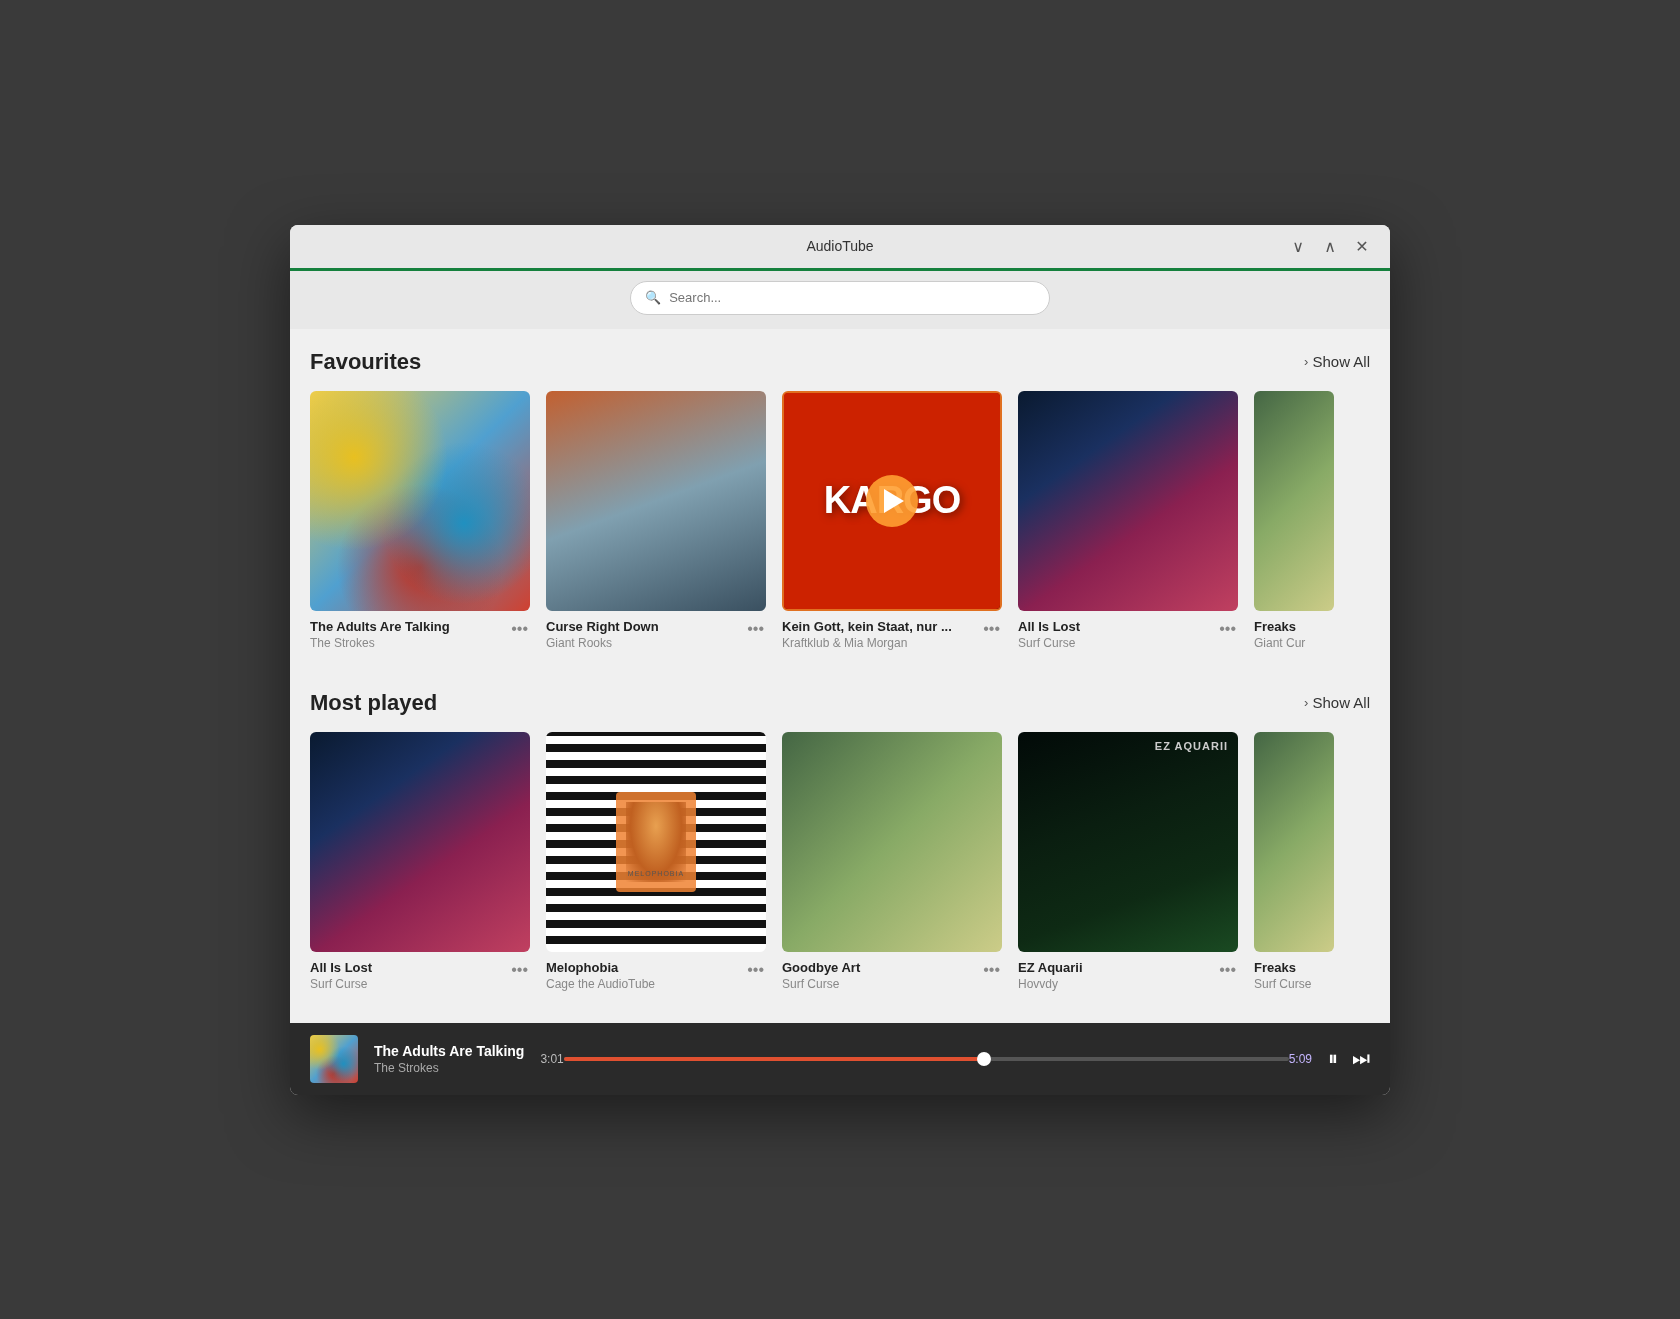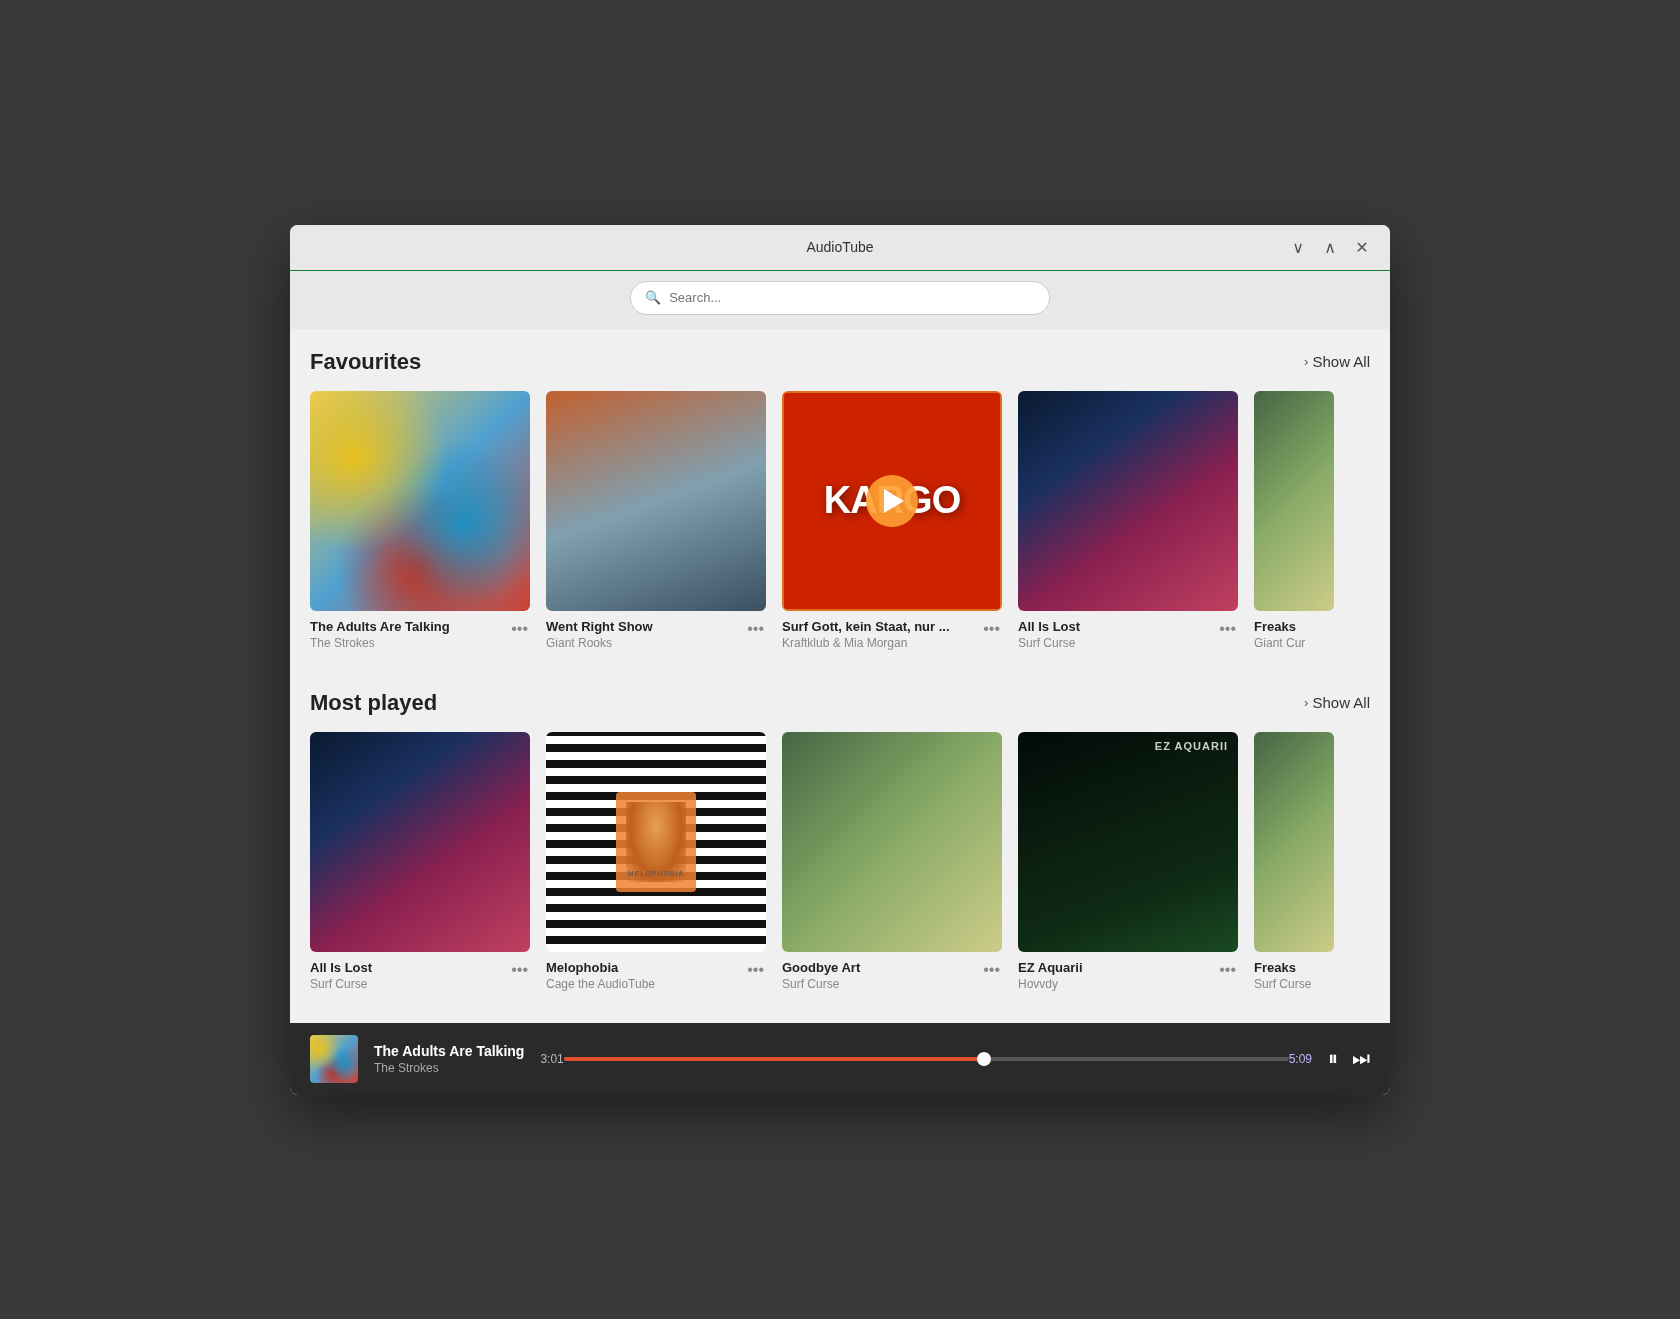--- a/index.html
+++ b/index.html
@@ -26,21 +26,21 @@
     }
 
     
     .titlebar {
       background: #e8e8e8;
       height: 46px;
       display: flex;
       align-items: center;
       justify-content: center;
       position: relative;
-      border-bottom: 1px solid #15803d;
+      border-bottom: 3px solid #15803d;
       flex-shrink: 0;
     }
     .titlebar-title {
       font-size: 14px;
       color: #333;
       font-weight: 500;
     }
     .titlebar-controls {
       position: absolute;
       right: 16px;
@@ -401,39 +401,39 @@
                 <div class="card-artist">The Strokes</div>
               </div>
               <div class="card-menu">•••</div>
             </div>
           </div>
 
           <div class="card">
             <div class="card-art art-portrait2"></div>
             <div class="card-info">
               <div class="card-text">
-                <div class="card-title">Went Right Show</div>
+                <div class="card-title">Curse Right Down</div>
                 <div class="card-artist">Giant Rooks</div>
               </div>
               <div class="card-menu">•••</div>
             </div>
           </div>
 
           <div class="card">
             <div class="card-art art-kargo highlighted">
               <div class="art-kargo-inner">
                 <span style="font-size:38px;font-weight:900;color:#fff;letter-spacing:-1px;">KARGO</span>
               </div>
               <div class="play-overlay">
                 <div class="play-triangle"></div>
               </div>
             </div>
             <div class="card-info">
               <div class="card-text">
-                <div class="card-title">Surf Gott, kein Staat, nur ...</div>
+                <div class="card-title">Kein Gott, kein Staat, nur ...</div>
                 <div class="card-artist">Kraftklub &amp; Mia Morgan</div>
               </div>
               <div class="card-menu">•••</div>
             </div>
           </div>
 
           <div class="card">
             <div class="card-art art-surf"></div>
             <div class="card-info">
               <div class="card-text">

